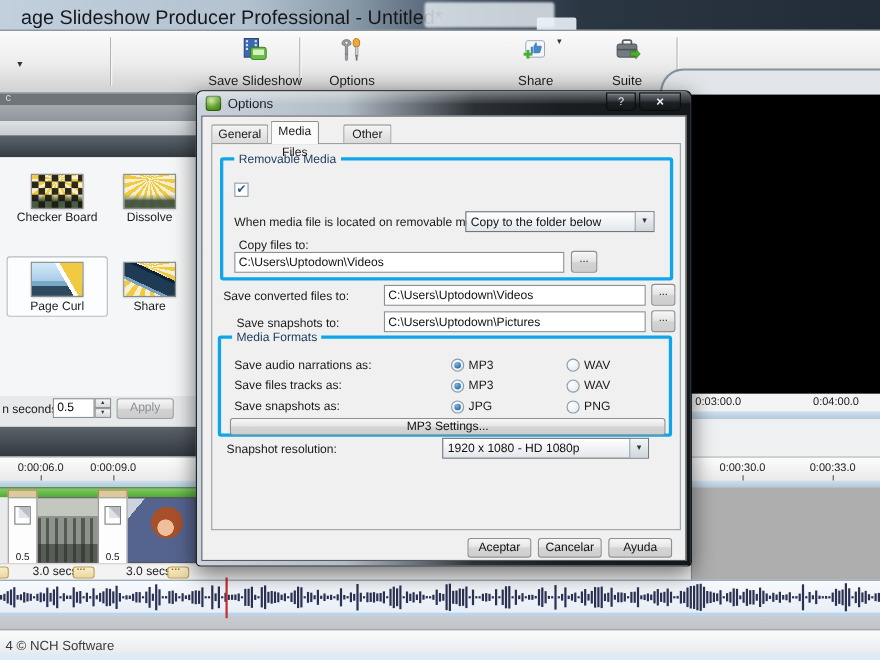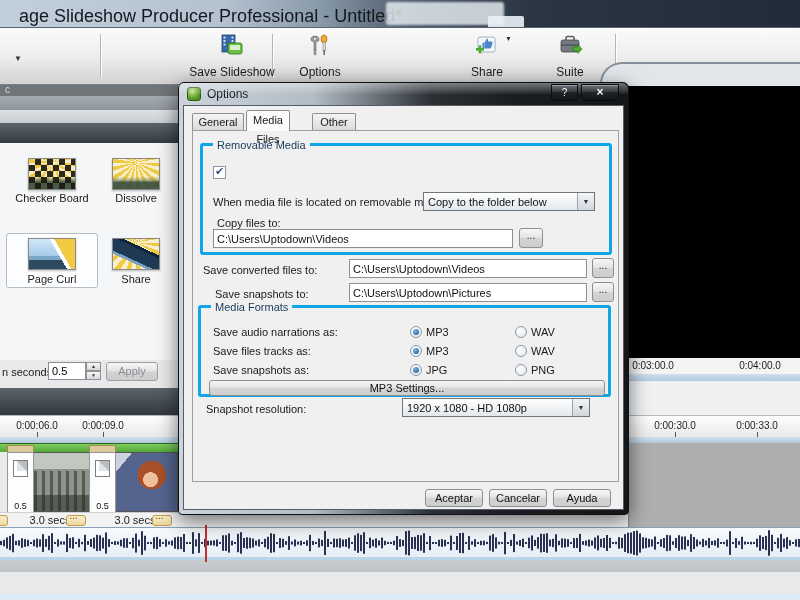--- a/index.html
+++ b/index.html
@@ -564,20 +564,23 @@
         <rect x="789" y="12.2" width="2" height="5.5" fill="#2b3152"></rect>
         <rect x="792" y="14.0" width="2" height="2.0" fill="#2b3152"></rect>
         <rect x="795" y="11.4" width="2" height="7.1" fill="#2b3152"></rect>
         <rect x="798" y="11.0" width="2" height="8.1" fill="#2b3152"></rect>
       </svg>
   </div>
   <div class="playhead"></div>
   <div class="wave-blue-line"></div>
   <div class="below-wave"></div>
 
+  <div class="statusbar">
+    <span class="status-text">4 © NCH Software</span>
+  </div>
   <div class="status-bottom"></div>
 
   <div class="dialog">
     <div class="dlg-titlebar">
       <span class="dlg-icon"></span>
       <span class="dlg-title">Options</span>
     </div>
     <div class="cap-btn cap-help">?</div>
     <div class="cap-btn cap-close">×</div>
 

